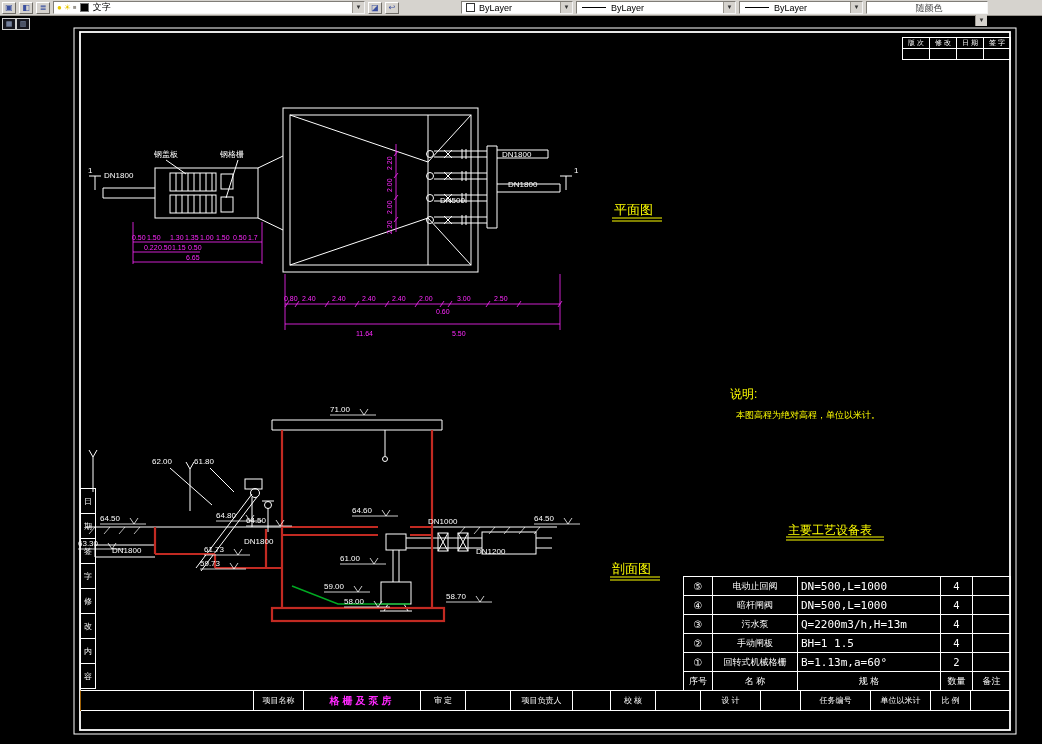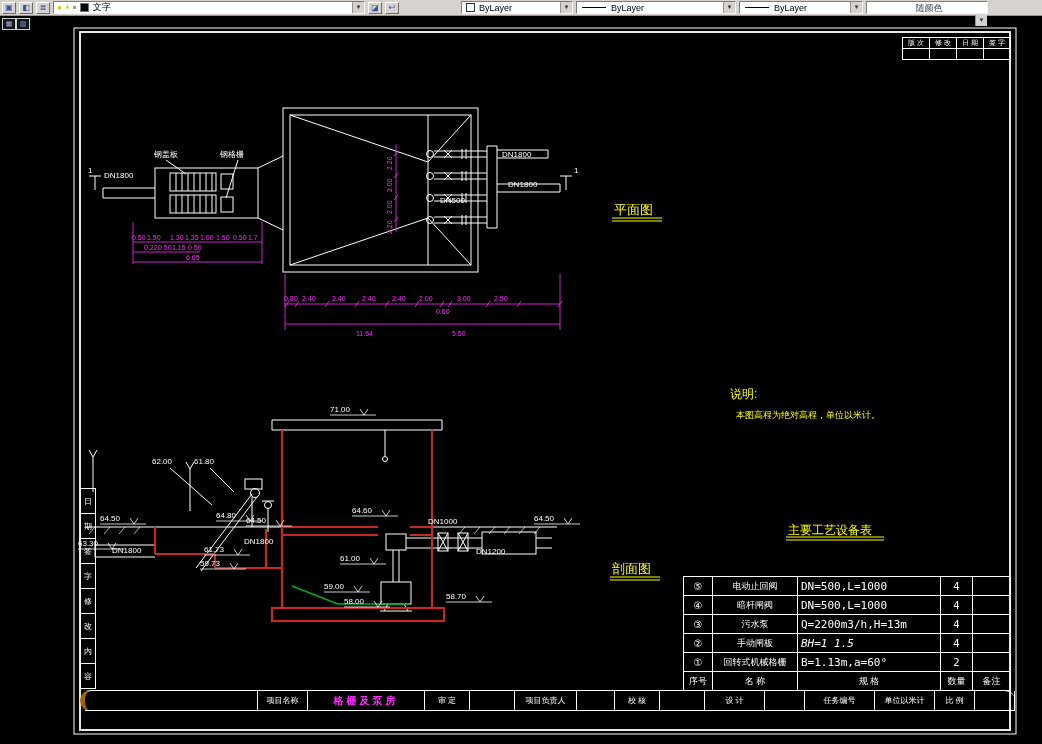--- a/index.html
+++ b/index.html
@@ -47,21 +47,21 @@
   
   .equip{position:absolute;left:683px;top:576px;border-top:1px solid #fff;border-left:1px solid #fff;color:#fff;}
   .erow{display:flex;height:19px;}
   .ecell{border-right:1px solid #fff;border-bottom:1px solid #fff;box-sizing:border-box;display:flex;
          align-items:center;justify-content:center;font-size:9px;white-space:nowrap;overflow:hidden;}
   .c-no{font-size:10px;}
   .c-spec{font-family:"DejaVu Sans Mono",monospace;font-size:11px;justify-content:flex-start;padding-left:3px;}
   .c-qty{font-family:"DejaVu Sans Mono",monospace;font-size:10.5px;}
   .ehead{font-size:9px;font-family:"Liberation Sans",sans-serif;justify-content:center;padding-left:0;}
   
-  .titleblock{position:absolute;left:80px;top:690px;border-top:1px solid #fff;border-left:5px solid #a16207;color:#fff;border-radius:20px;}
+  .titleblock{position:absolute;left:80px;top:690px;border-top:1px solid #fff;border-left:1px solid #a16207;color:#fff;}
   .tbrow{display:flex;height:20px;}
   .tbcell{border-right:1px solid #fff;border-bottom:1px solid #fff;box-sizing:border-box;font-size:8px;
           display:flex;align-items:center;justify-content:center;white-space:nowrap;overflow:hidden;}
   .proj{color:#ff29ff;font-size:10px;font-weight:bold;letter-spacing:3px;}
   
   .signtable{position:absolute;left:902px;top:37px;border-top:1px solid #fff;border-left:1px solid #fff;}
   .strow{display:flex;height:11px;}
   .stcell{width:27px;border-right:1px solid #fff;border-bottom:1px solid #fff;box-sizing:border-box;font-size:7px;
           color:#fff;display:flex;align-items:center;justify-content:center;white-space:nowrap;overflow:hidden;}
   
@@ -296,35 +296,35 @@
       <div class="erow">
         <div class="ecell c-no" style="width: 29px;">③</div>
         <div class="ecell c-name" style="width: 85px;">污水泵</div>
         <div class="ecell c-spec" style="width: 143px;">Q=2200m3/h,H=13m</div>
         <div class="ecell c-qty" style="width: 32px;">4</div>
         <div class="ecell c-rem" style="width: 38px;"></div>
       </div>
       <div class="erow">
         <div class="ecell c-no" style="width: 29px;">②</div>
         <div class="ecell c-name" style="width: 85px;">手动闸板</div>
-        <div class="ecell c-spec" style="width: 143px; font-style: italic;">BH=1 1.5</div>
+        <div class="ecell c-spec" style="width: 143px;">BH=1 1.5</div>
         <div class="ecell c-qty" style="width: 32px;">4</div>
         <div class="ecell c-rem" style="width: 38px;"></div>
       </div>
       <div class="erow">
         <div class="ecell c-no" style="width: 29px;">①</div>
         <div class="ecell c-name" style="width: 85px;">回转式机械格栅</div>
         <div class="ecell c-spec" style="width: 143px;">B=1.13m,a=60°</div>
         <div class="ecell c-qty" style="width: 32px;">2</div>
         <div class="ecell c-rem" style="width: 38px;"></div>
       </div>
       <div class="erow">
         <div class="ecell c-no ehead" style="width: 29px;">序号</div>
         <div class="ecell c-name ehead" style="width: 85px;">名 称</div>
-        <div class="ecell c-spec ehead" style="width: 143px; font-family: Liberation Serif, serif;">规 格</div>
+        <div class="ecell c-spec ehead" style="width: 143px;">规 格</div>
         <div class="ecell c-qty ehead" style="width: 32px;">数量</div>
         <div class="ecell c-rem ehead" style="width: 38px;">备注</div>
       </div>
     </div>
   <div class="titleblock" id="titleblock">
       <div class="tbrow">
         <div class="tbcell" style="width: 173px;"></div>
         <div class="tbcell" style="width: 50px;">项目名称</div>
         <div class="tbcell proj" style="width: 117px;">格栅及泵房</div>
         <div class="tbcell" style="width: 45px;">审 定</div>

